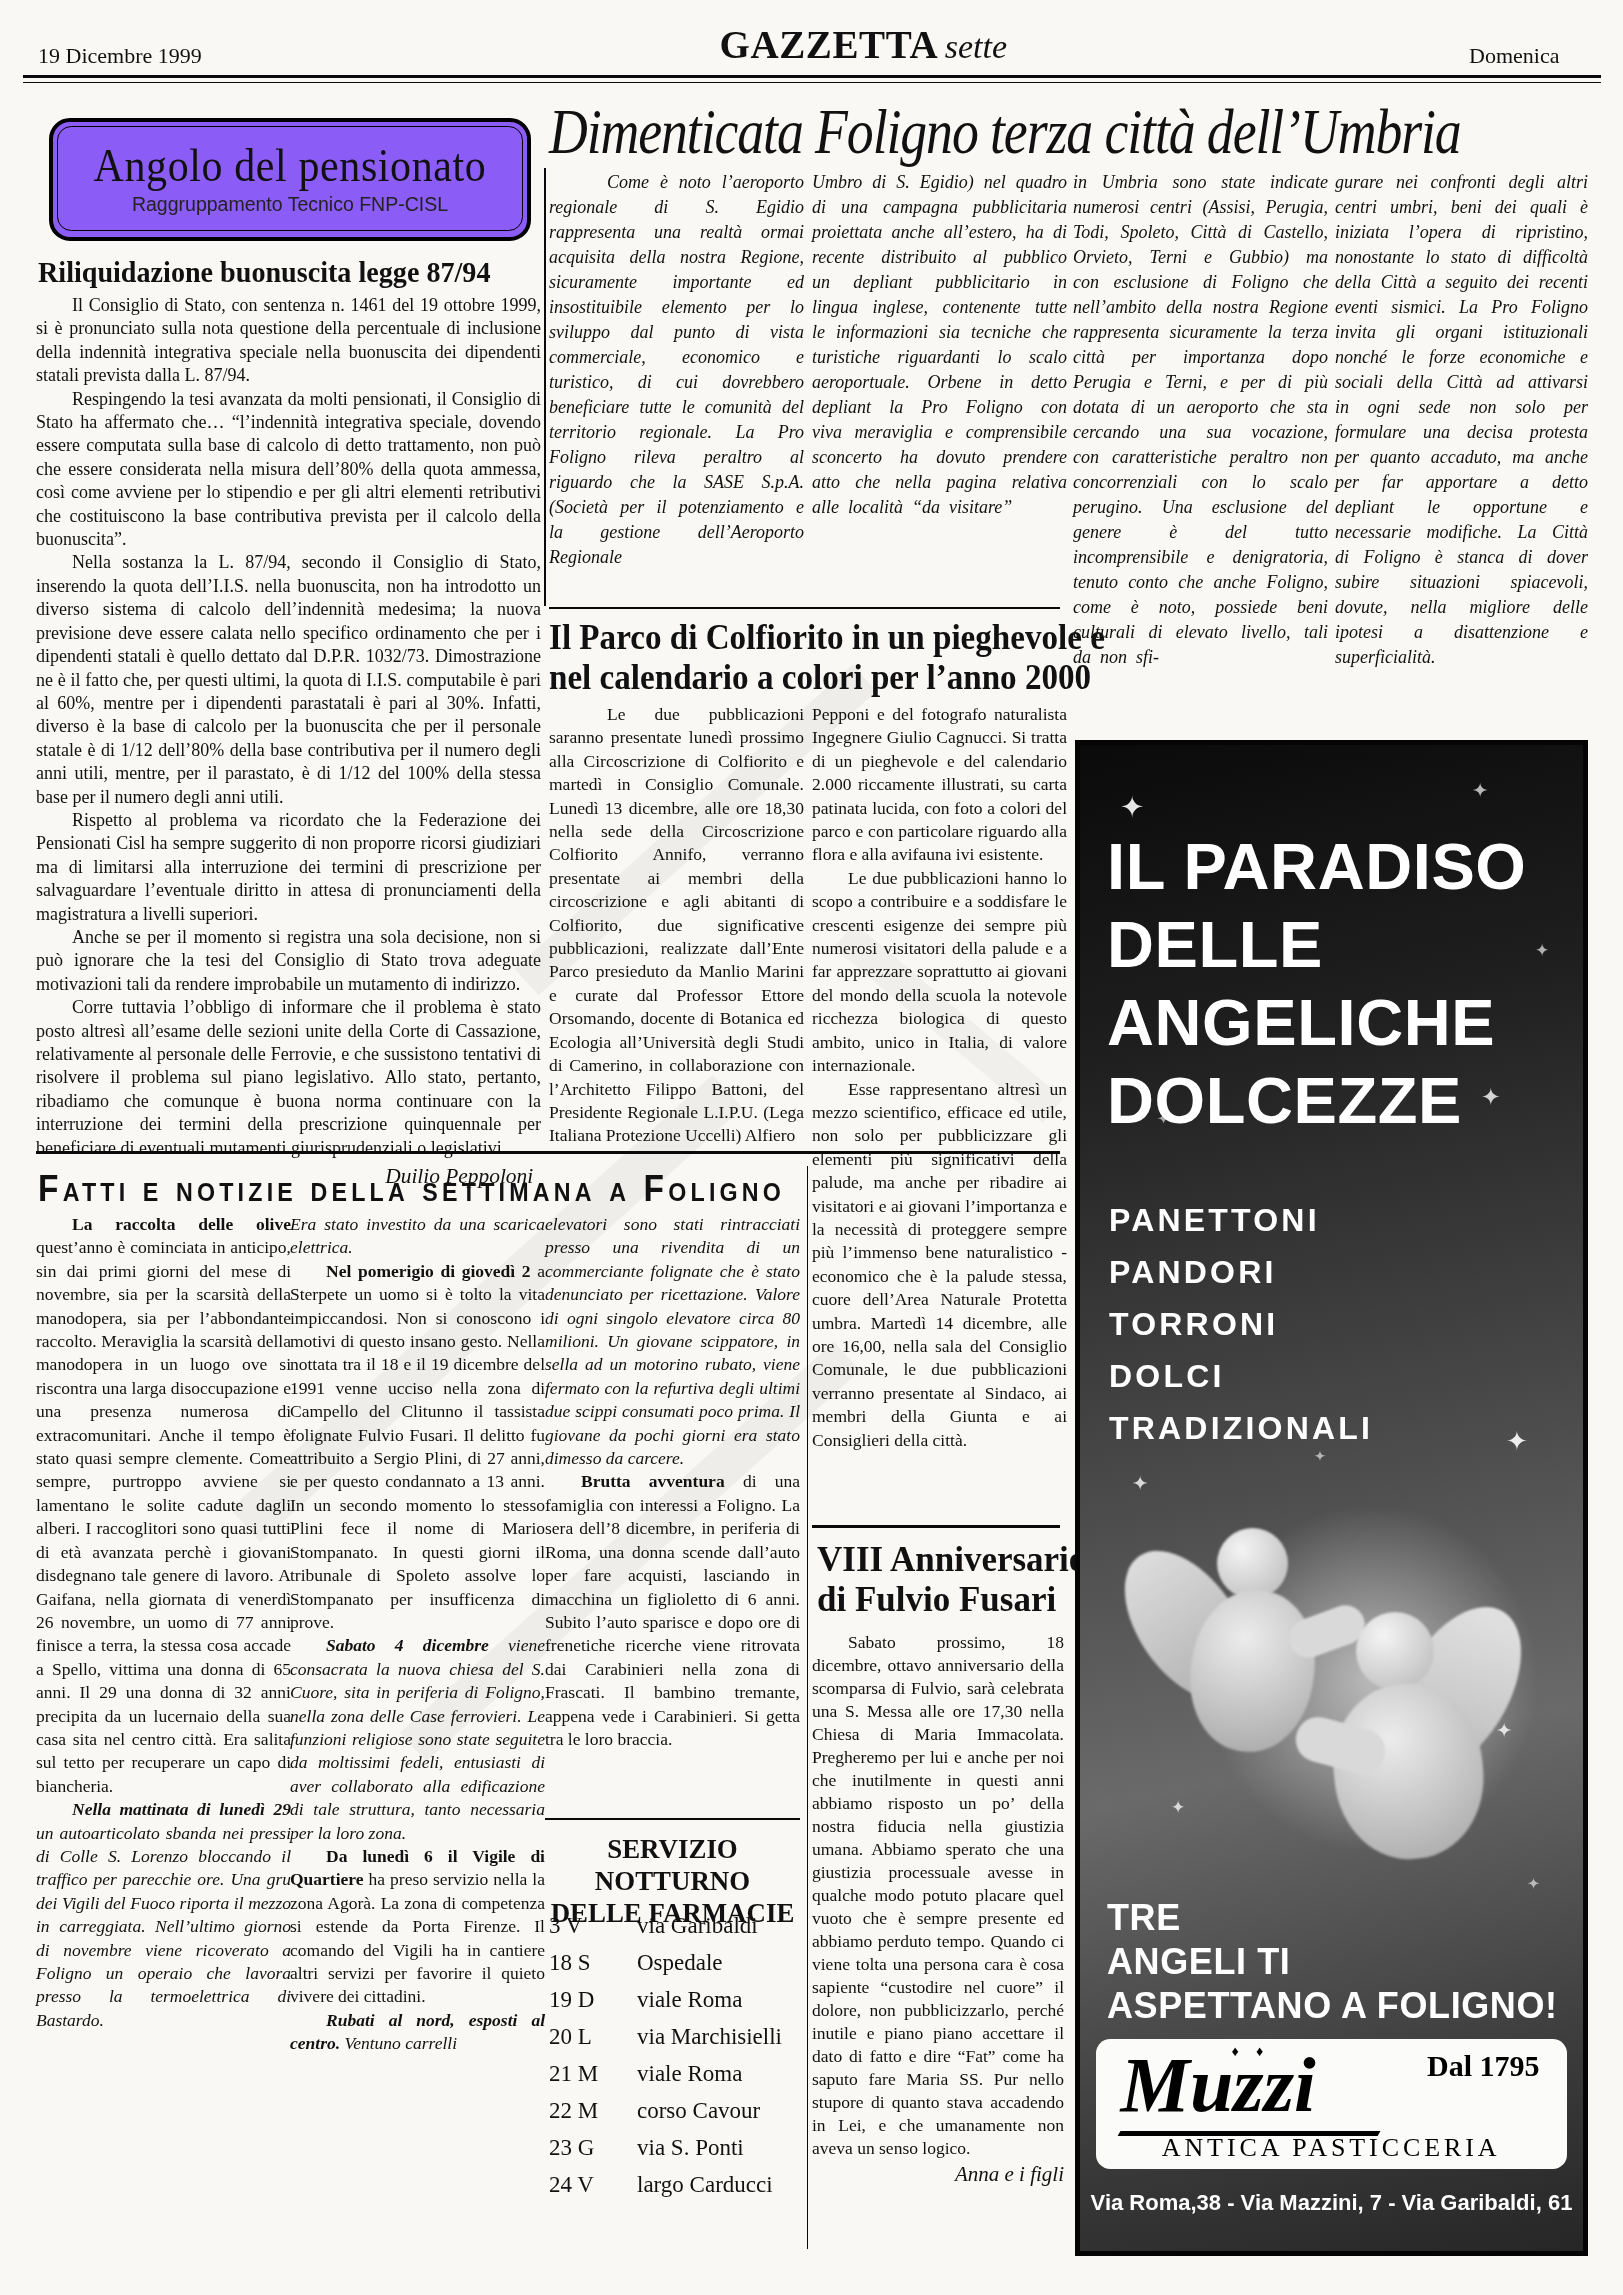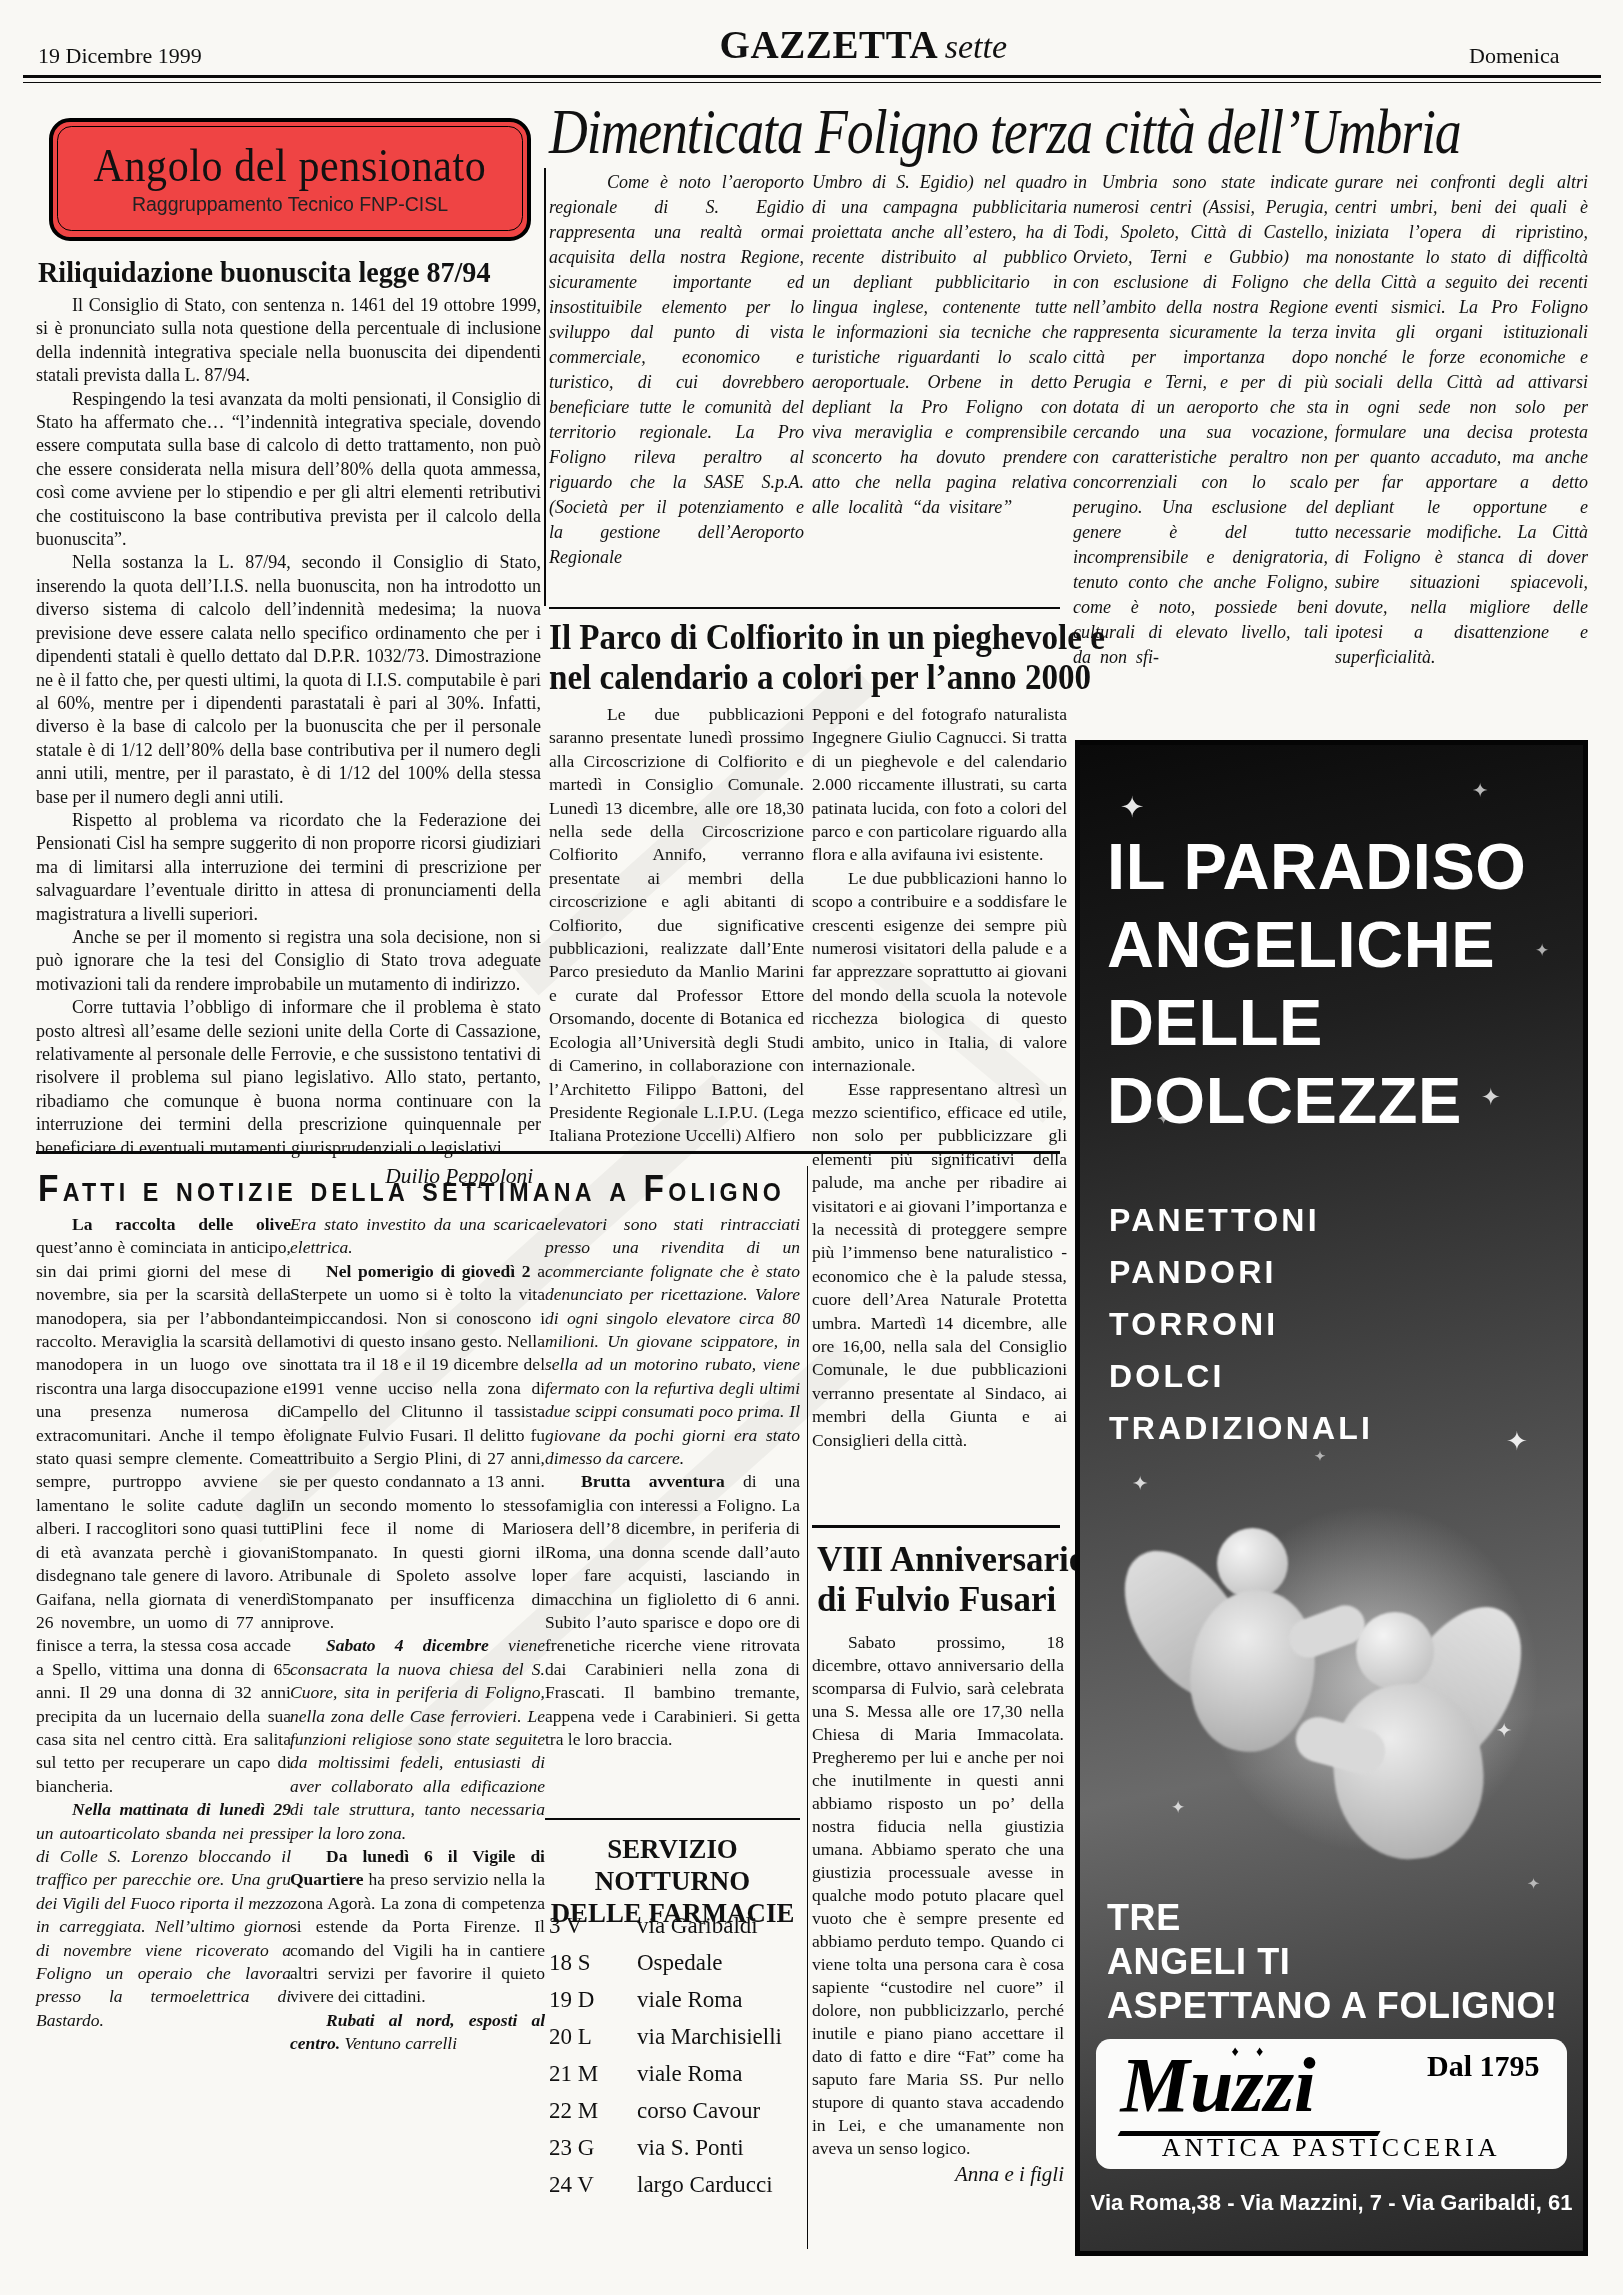--- a/index.html
+++ b/index.html
@@ -6,21 +6,21 @@
   .page{position:relative;width:1623px;height:2295px;background:#f9f8f4;color:#111;
         font-family:"Liberation Serif",serif;overflow:hidden;}
   .rule{position:absolute;background:#0a0a0a;}
   
   .date,.weekday{position:absolute;font-size:22px;text-align:right;}
   .masthead{position:absolute;left:617px;top:22px;width:390px;text-align:right;white-space:nowrap;}
   .masthead .mh-main{font-weight:bold;font-size:39px;letter-spacing:0.6px;}
   .masthead .mh-suffix{font-style:italic;font-size:34px;margin-left:6.5px;}
   
   .pens-box{position:absolute;left:49px;top:118px;width:482px;height:123px;
-            border:4.5px solid #000;border-radius:21px;background:#ef4444;box-sizing:border-box;}
+            border:4.5px solid #000;border-radius:21px;background:#8b5cf6;box-sizing:border-box;}
   .pens-inner{margin:3.9px;border:1.9px solid #000;border-radius:14.3px;height:calc(100% - 11.7px);
               display:flex;flex-direction:column;align-items:center;justify-content:center;}
   .pens-title{font-size:42px;letter-spacing:0.6px;transform:scaleY(1.12);}
   .pens-sub{font-family:"Liberation Sans",sans-serif;font-size:19.5px;margin-top:3.9px;color:#222;}
   
   .jtext{text-align:justify;}
   .par{margin:0;}
   .par.ind{text-indent:36px;}
   .par.bigind{text-indent:58px;}
   .seg-n{}
@@ -234,22 +234,22 @@
     <div class="sparkle" style="left:401px;top:338px;font-size:23.4px;opacity:.8;">✦</div>
     <div class="sparkle" style="left:52px;top:727px;font-size:19.5px;opacity:.8;">✦</div>
     <div class="sparkle" style="left:426px;top:681px;font-size:26px;">✦</div>
     <div class="sparkle" style="left:234px;top:703px;font-size:14.3px;opacity:.6;">✦</div>
     <div class="sparkle" style="left:91px;top:1052px;font-size:17px;opacity:.75;">✦</div>
     <div class="sparkle" style="left:416px;top:974px;font-size:19.5px;opacity:.8;">✦</div>
     <div class="sparkle" style="left:447px;top:1130px;font-size:15.6px;opacity:.6;">✦</div>
 
     <div class="ad-title">
       <div>IL PARADISO</div>
+      <div>DELLE</div>
       <div>ANGELICHE</div>
-      <div>DELLE</div>
       <div>DOLCEZZE</div>
     </div>
 
     <div class="ad-prod">
       <div>PANETTONI</div>
       <div>PANDORI</div>
       <div>TORRONI</div>
       <div>DOLCI</div>
       <div>TRADIZIONALI</div>
     </div>

